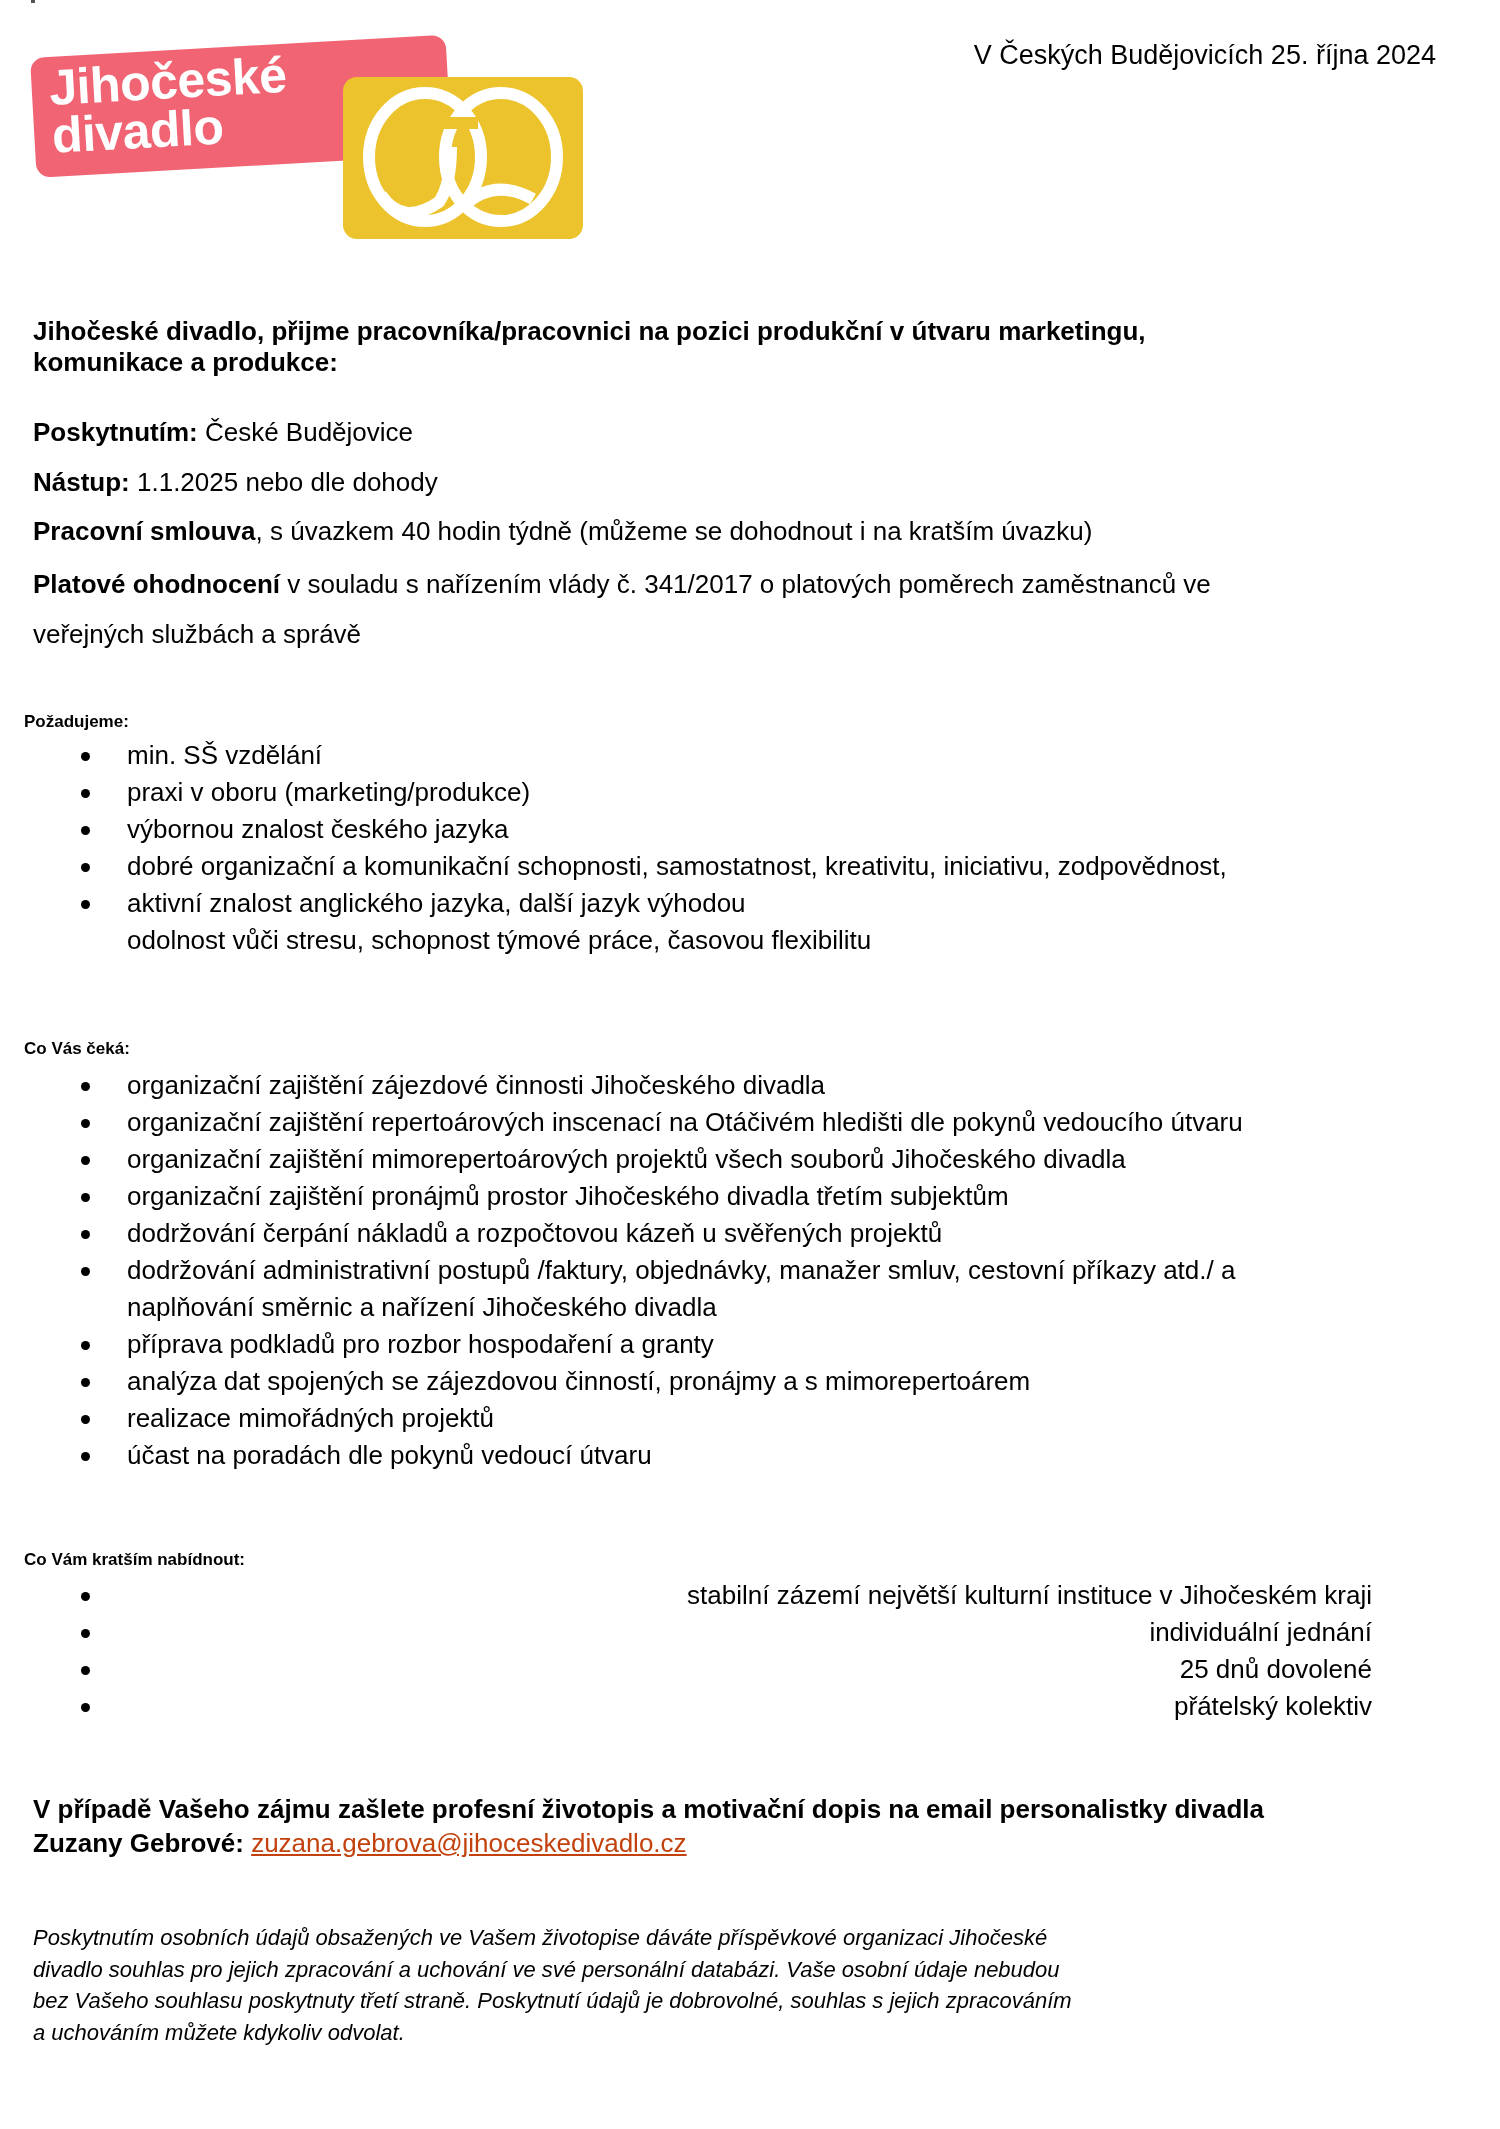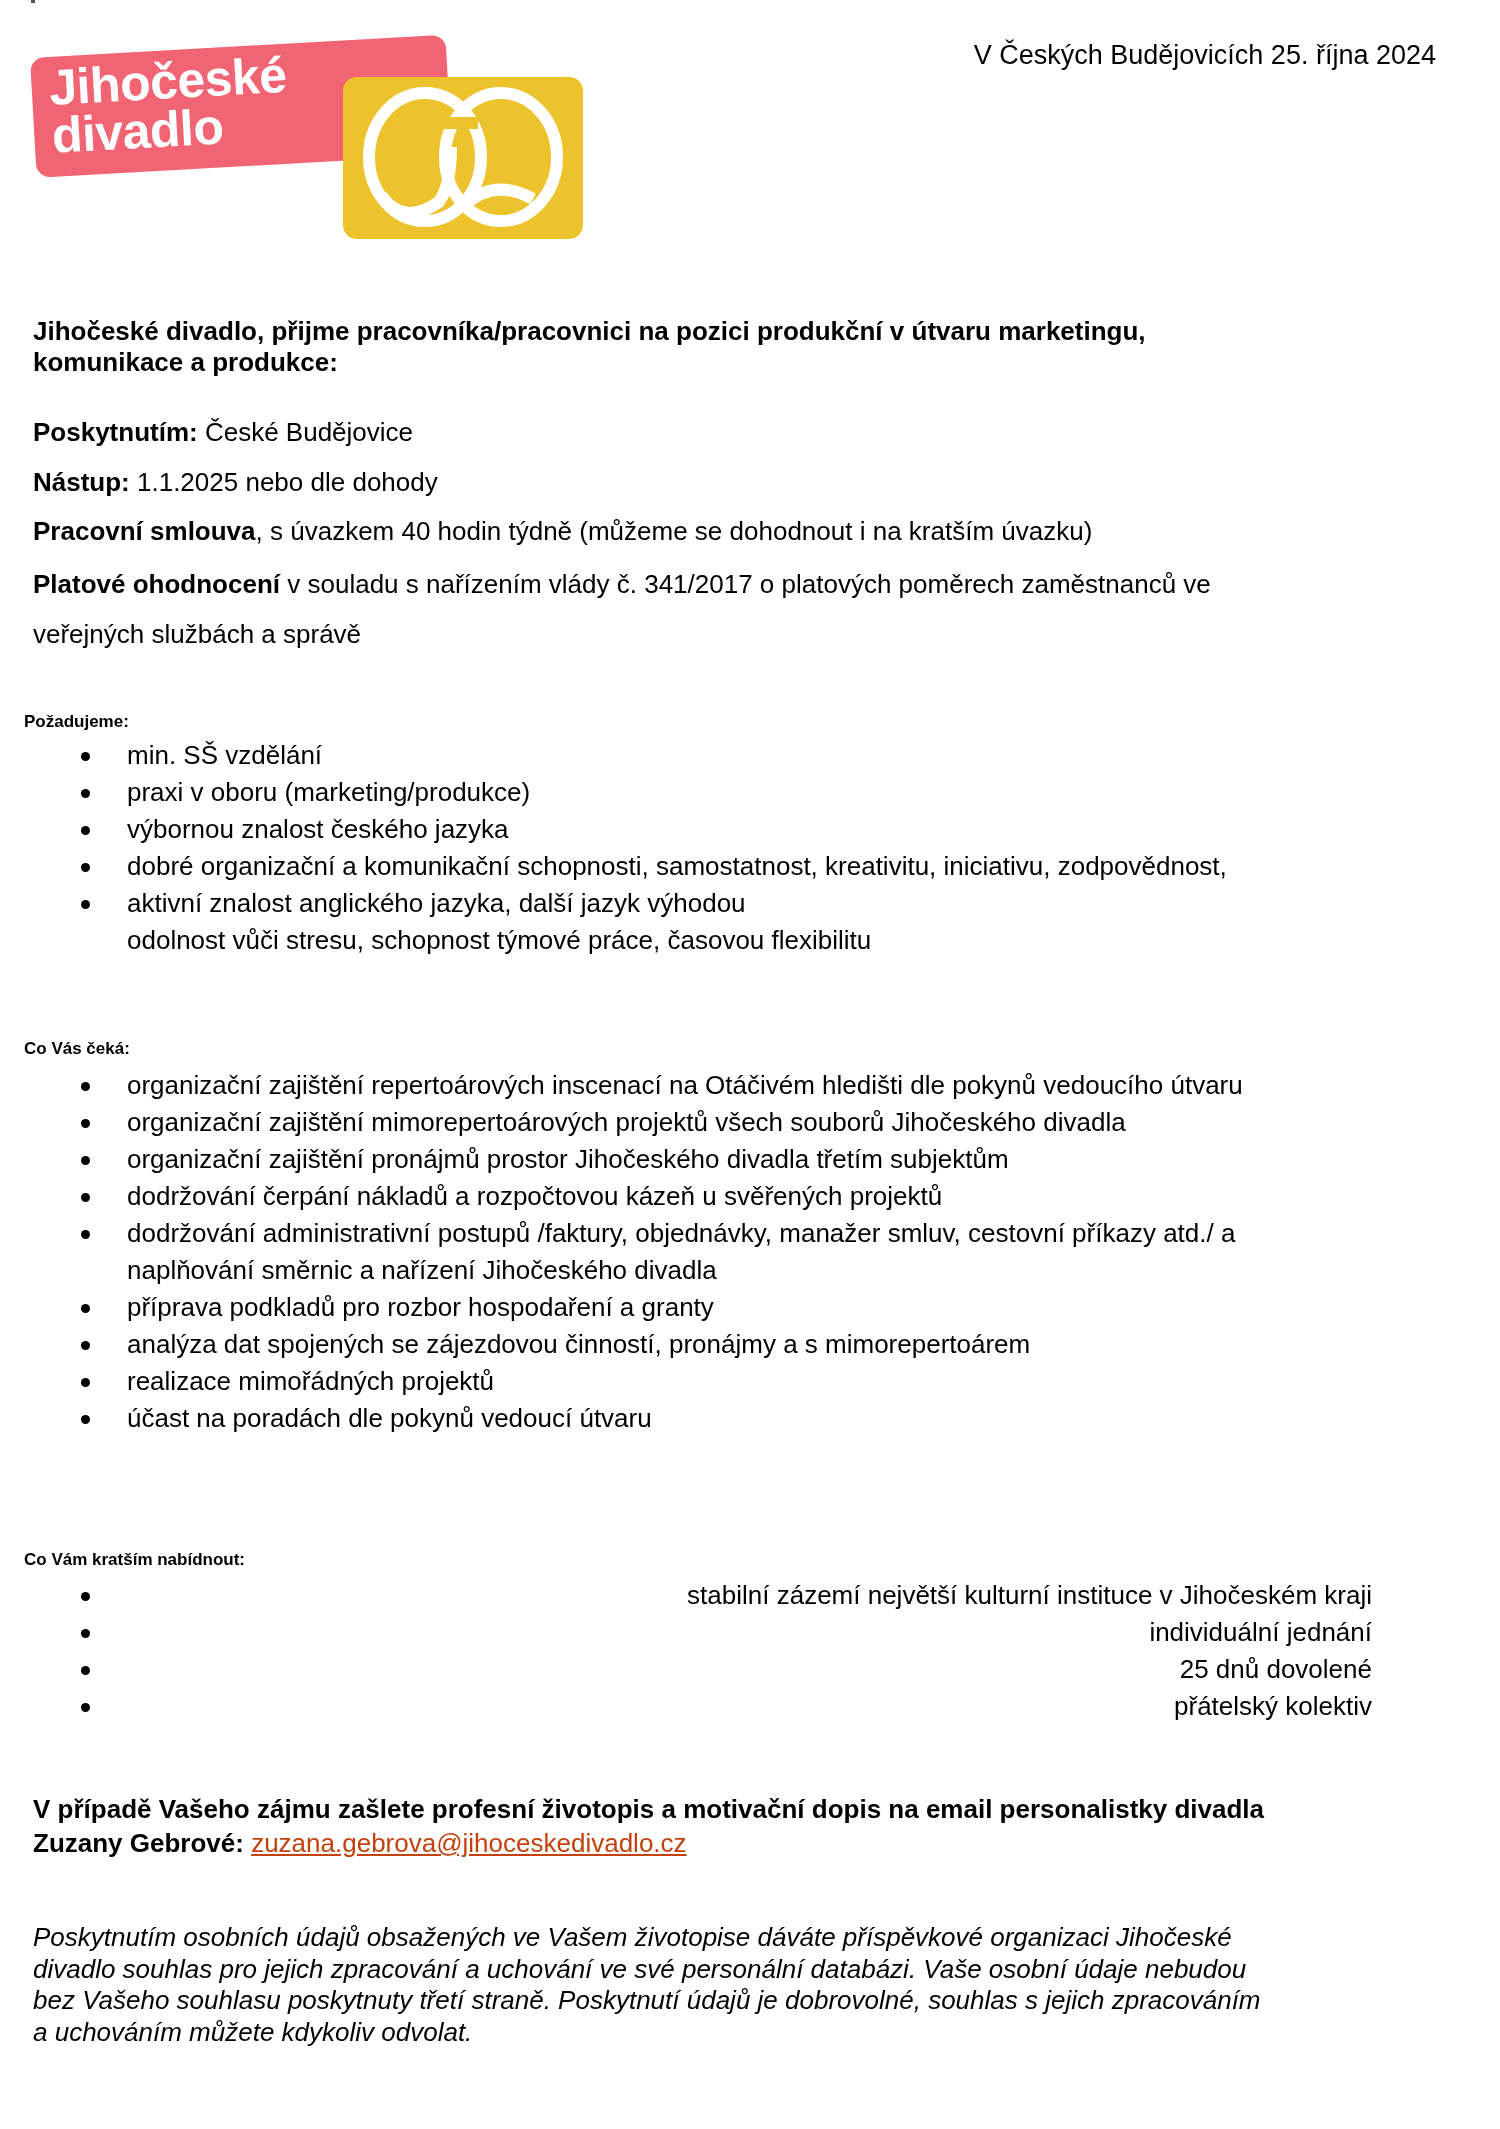--- a/index.html
+++ b/index.html
@@ -40,21 +40,21 @@
   ul.list { position: absolute; left: 0; margin: 0; padding: 0; list-style: none; font-size: 26px; line-height: 37px; }
   ul.list li { position: relative; padding-left: 127px; width: 1300px; }
   ul.list li .dot {
     position: absolute; left: 81px; top: 15px; width: 9px; height: 9px; border-radius: 50%; background: #000;
   }
   ul.list.offer li { padding-left: 72px; text-align: right; }
 
   .contact { left: 33px; top: 1792px; font-size: 26px; font-weight: bold; line-height: 34px; width: 1440px; }
   .contact a { color: #c2410c; text-decoration: underline; font-weight: normal; }
 
-  .gdpr { left: 33px; top: 1922px; font-size: 26px; font-style: italic; line-height: 31.5px; width: 1440px; }
+  .gdpr { left: 33px; top: 1922px; font-size: 22px; font-style: italic; line-height: 31.5px; width: 1440px; }
 </style>
 </head>
 <body>
 
 <div class="abs artifact"></div>
 
 <div class="abs logo">
   <div class="logo-pink"></div>
   <div class="logo-text">
     <div>Jihočeské</div>
@@ -103,20 +103,21 @@
   <li><span class="dot"></span><span>min. SŠ vzdělání</span></li>
   <li><span class="dot"></span><span>praxi v oboru (marketing/produkce)</span></li>
   <li><span class="dot"></span><span>výbornou znalost českého jazyka</span></li>
   <li><span class="dot"></span><span>dobré organizační a komunikační schopnosti, samostatnost, kreativitu, iniciativu, zodpovědnost,</span></li>
   <li><span class="dot"></span><span>aktivní znalost anglického jazyka, další jazyk výhodou</span></li>
   <li><span>odolnost vůči stresu, schopnost týmové práce, časovou flexibilitu</span></li>
 </ul>
 
 <div class="abs section-title" style="top:1030px;">Co Vás čeká:</div>
 <ul class="list" style="top:1067px;">
+  <li><span class="dot"></span><span>organizační zajištění zájezdové činnosti Jihočeského divadla</span></li>
   <li><span class="dot"></span><span>organizační zajištění repertoárových inscenací na Otáčivém hledišti dle pokynů vedoucího útvaru</span></li>
   <li><span class="dot"></span><span>organizační zajištění mimorepertoárových projektů všech souborů Jihočeského divadla</span></li>
   <li><span class="dot"></span><span>organizační zajištění pronájmů prostor Jihočeského divadla třetím subjektům</span></li>
   <li><span class="dot"></span><span>dodržování čerpání nákladů a rozpočtovou kázeň u svěřených projektů</span></li>
   <li><span class="dot"></span><span>dodržování administrativní postupů /faktury, objednávky, manažer smluv, cestovní příkazy atd./ a</span></li>
   <li><span>naplňování směrnic a nařízení Jihočeského divadla</span></li>
   <li><span class="dot"></span><span>příprava podkladů pro rozbor hospodaření a granty</span></li>
   <li><span class="dot"></span><span>analýza dat spojených se zájezdovou činností, pronájmy a s mimorepertoárem</span></li>
   <li><span class="dot"></span><span>realizace mimořádných projektů</span></li>
   <li><span class="dot"></span><span>účast na poradách dle pokynů vedoucí útvaru</span></li>

